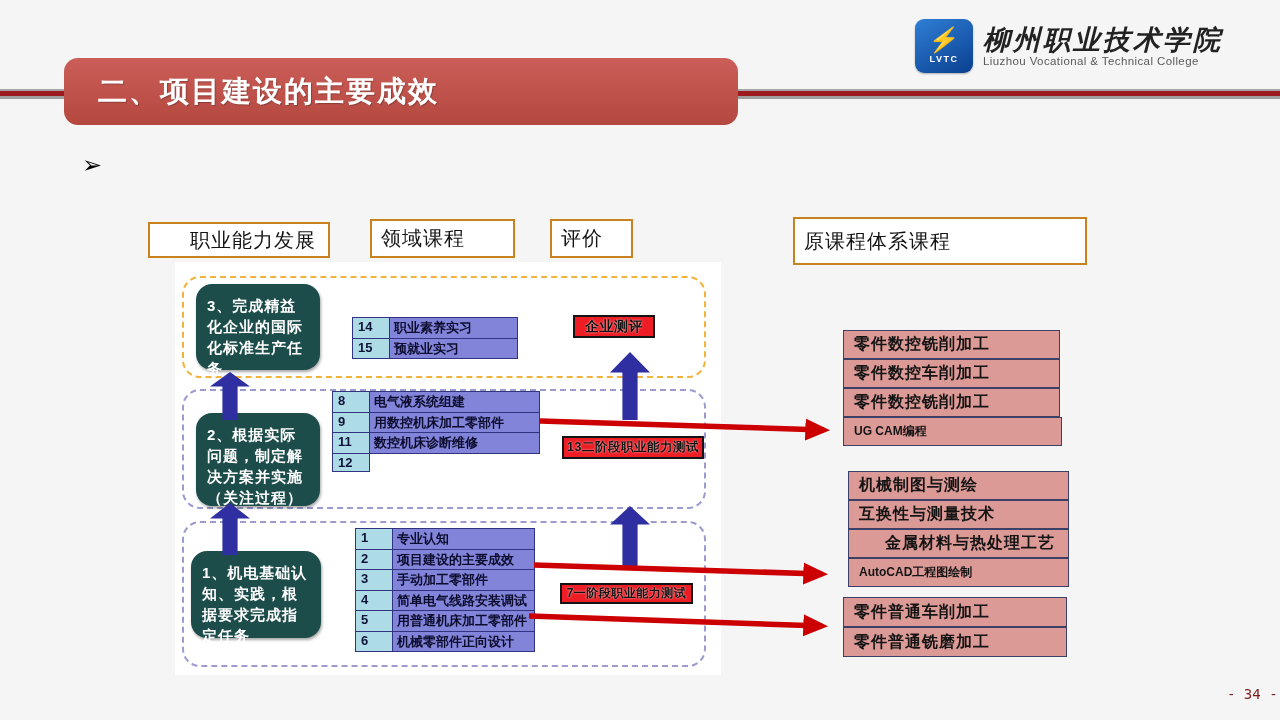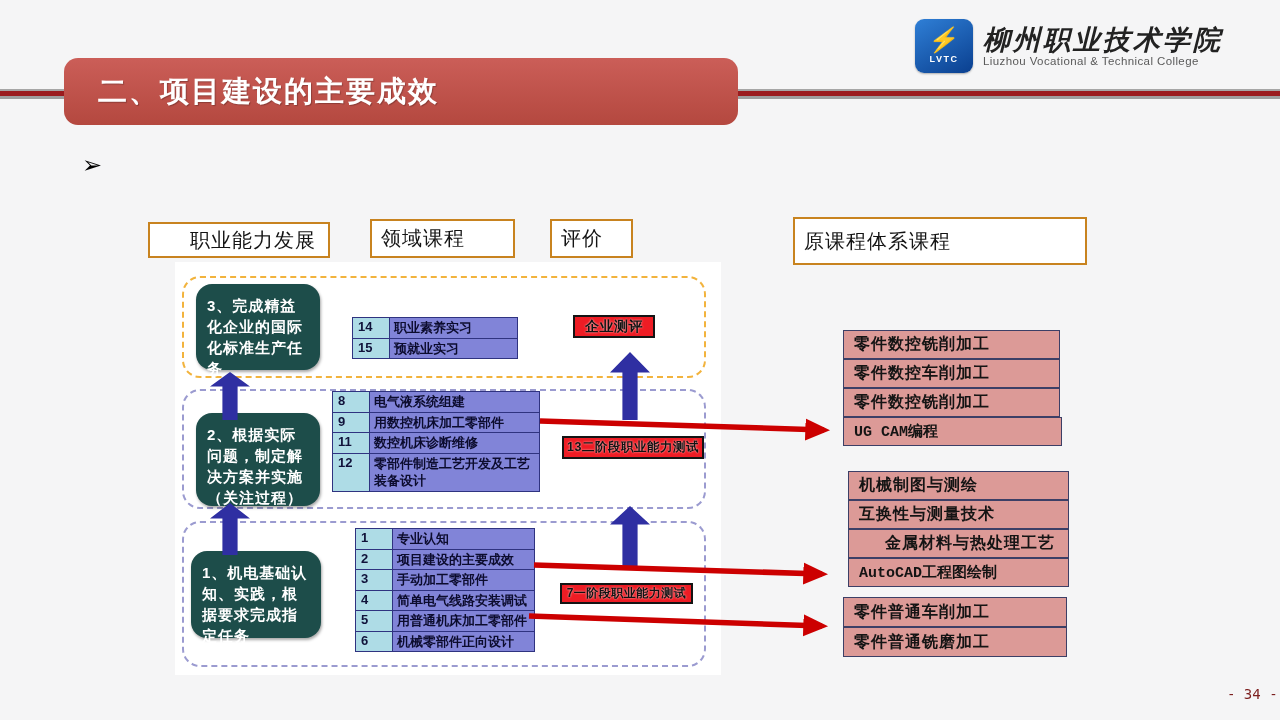--- a/index.html
+++ b/index.html
@@ -103,21 +103,21 @@
   .ua4 { left:610px; top:506px; width:40px; height:62px; }
   
   .red-arrows { position:absolute; left:0; top:0; width:1280px; height:720px; pointer-events:none; }
   
   .pink-item {
     position:absolute; background:#dc9a97; border:1px solid #3c3f66;
     display:flex; align-items:center; padding-left:10px;
     font-size:16px; font-weight:bold; color:#141414; letter-spacing:1px;
     font-family:"Liberation Serif", serif;
   }
-  .pink-sans { font-family:Liberation Mono, monospace; font-size:15px; letter-spacing:0; }
+  .pink-sans { font-family:Liberation Sans, sans-serif; font-size:12px; letter-spacing:0; }
   
   .page-num { position:absolute; left:1185px; top:686px; font-size:14px; color:#7c1f1f;
     font-family:"DejaVu Sans Mono", monospace;margin-left:42px; }
 </style>
 </head>
 <body>
 
 <div class="top-rule"></div>
 
 <div class="title-banner">
@@ -181,21 +181,20 @@
   <div class="course-row">
     <span class="course-num">9</span>
     <span class="course-name">用数控机床加工零部件</span>
   </div>
   <div class="course-row">
     <span class="course-num">11</span>
     <span class="course-name">数控机床诊断维修</span>
   </div>
   <div class="course-row">
     <span class="course-num">12</span>
-    <span class="course-name">零部件制造工艺开发及工艺装备设计</span>
   </div>
 </div>
 
 <div class="course-table t1">
   <div class="course-row">
     <span class="course-num">1</span>
     <span class="course-name">专业认知</span>
   </div>
   <div class="course-row">
     <span class="course-num">2</span>

